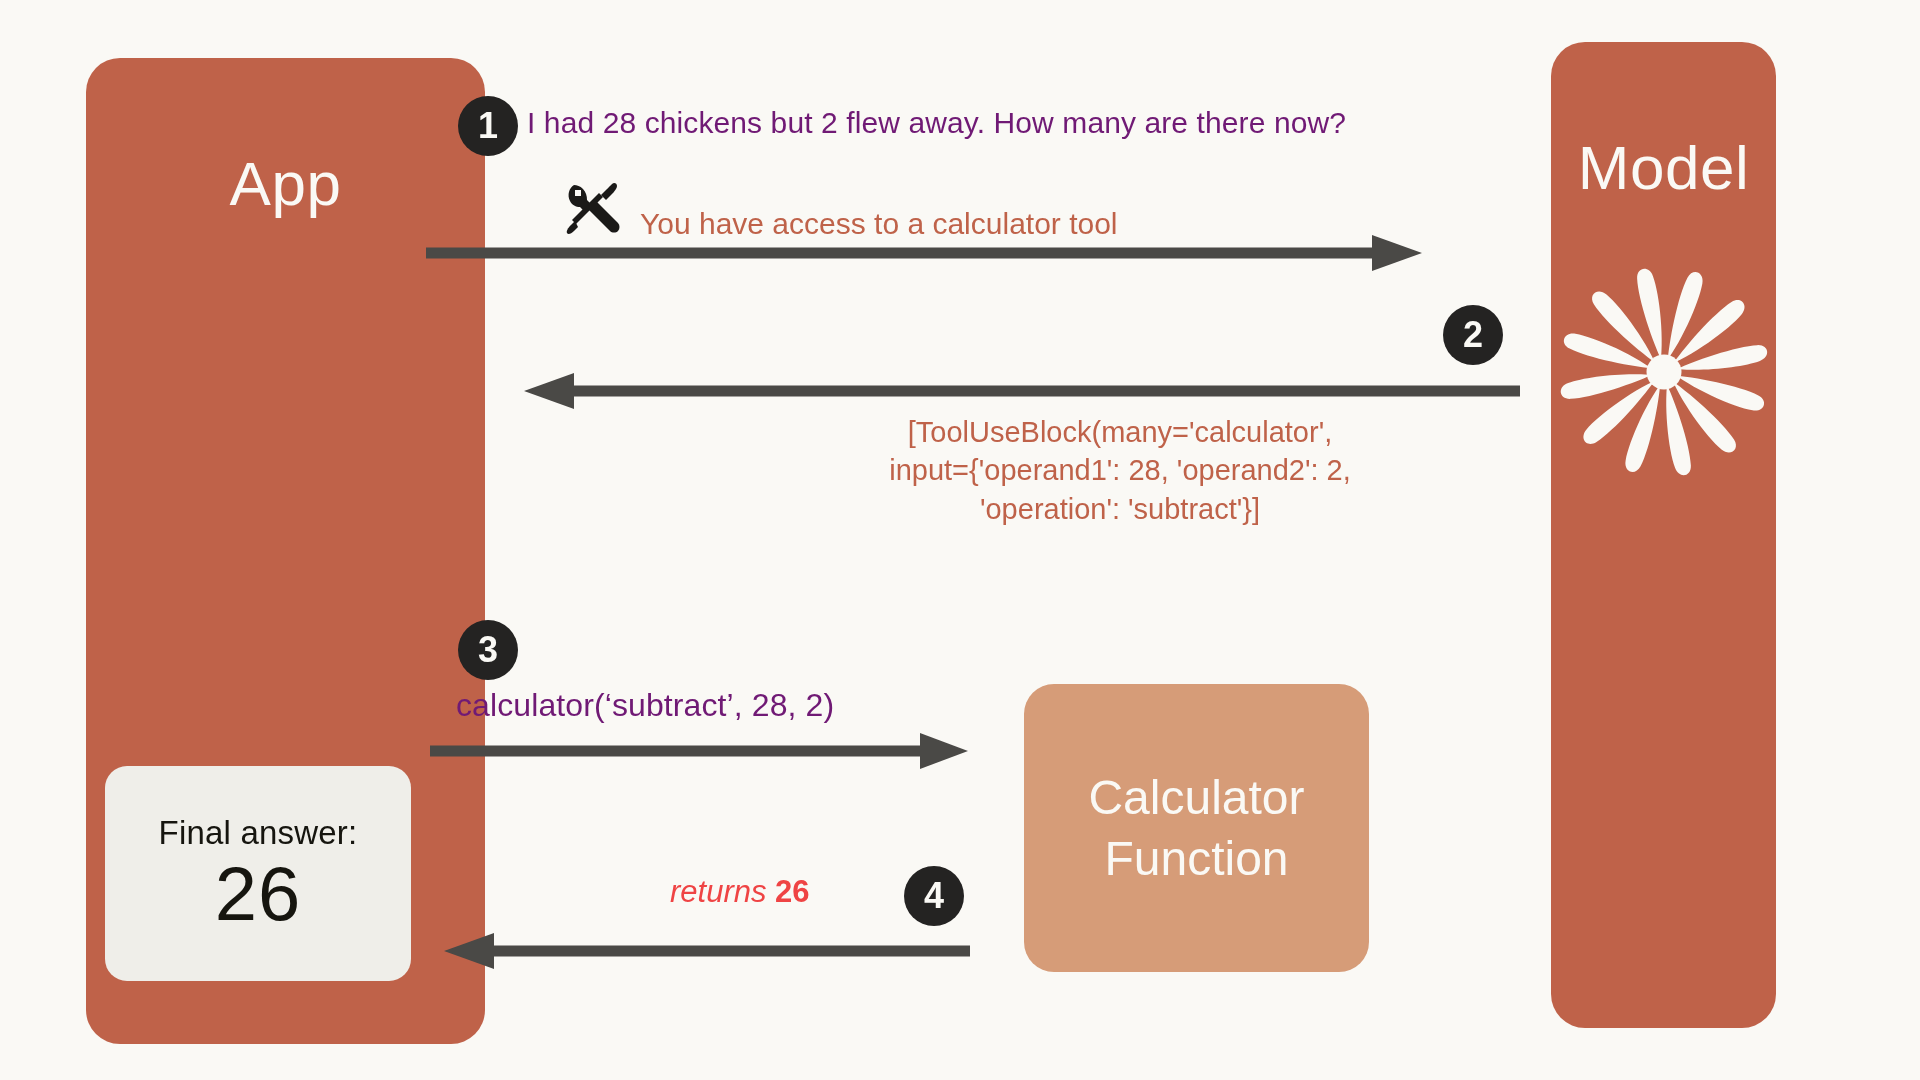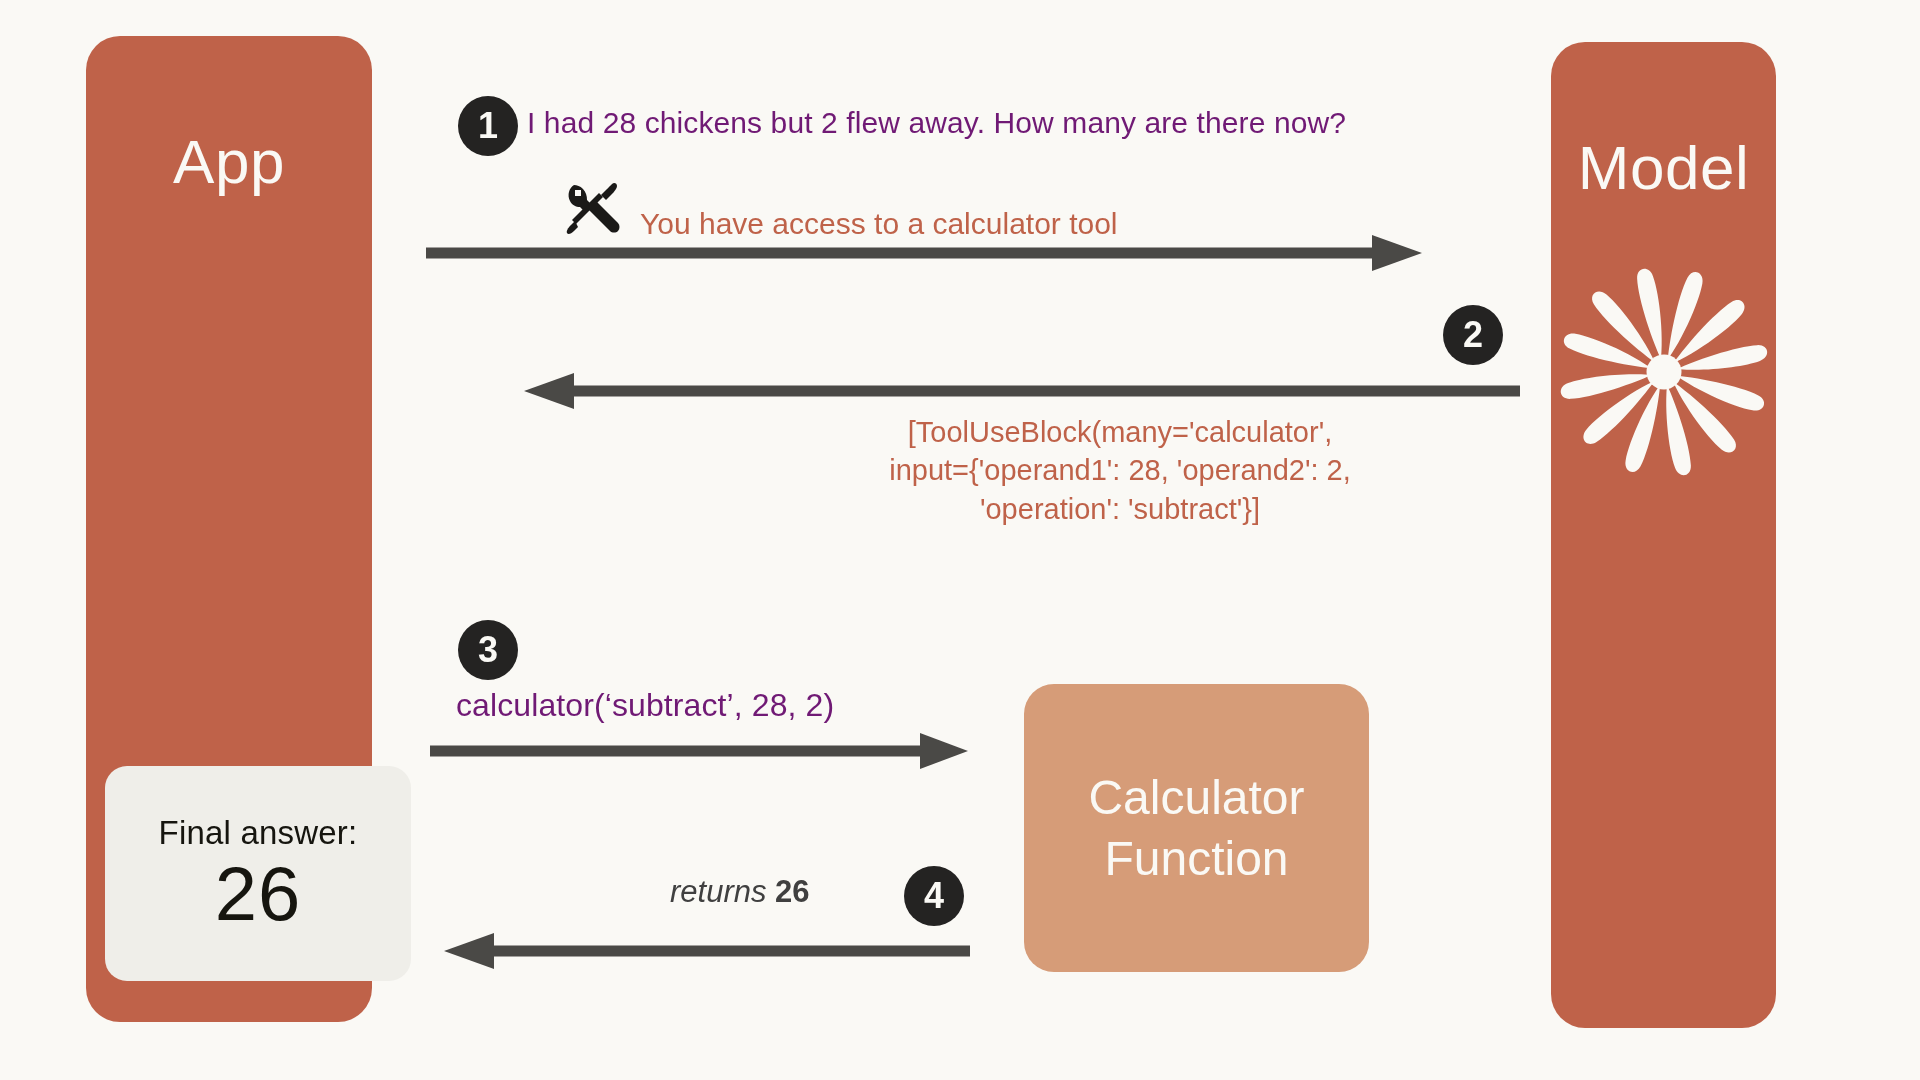--- a/index.html
+++ b/index.html
@@ -25,21 +25,21 @@
   .lane-title {
     position: absolute;
     left: 0; right: 0;
     text-align: center;
     font-size: 62px;
     font-weight: 400;
     letter-spacing: 0.5px;
     color: #FAF9F5;
   }
 
-  #app-lane   { left: 86px;  top: 36px; width: 286px; height: 986px; padding-left: 40px; }
+  #app-lane   { left: 86px;  top: 58px; width: 399px; height: 986px; padding-left: 40px; }
   #model-lane { left: 1551px; top: 42px; width: 225px; height: 986px; }
 
   #app-title   { top: 90px; }
   #model-title { top: 90px; }
 
   
   #model-logo {
     position: absolute;
     left: 50%;
     top: 205px;
@@ -153,21 +153,21 @@
 
   #msg-3 {
     left: 456px; top: 687px;
     font-size: 32px;
   }
 
   #msg-4 {
     position: absolute;
     left: 670px; top: 874px;
     font-size: 31px;
-    color: #404040;
+    color: #ef4444;
     white-space: nowrap;
   }
   #msg-4 .ital { font-style: italic; }
   #msg-4 .bold { font-weight: 700; }
 
   
   .arrow { position: absolute; }
   #arrow-1 { left: 426px;  top: 232px; width: 996px;  height: 42px; }
   #arrow-2 { left: 520px;  top: 370px; width: 1000px; height: 42px; }
   #arrow-3 { left: 430px;  top: 730px; width: 538px;  height: 42px; }

